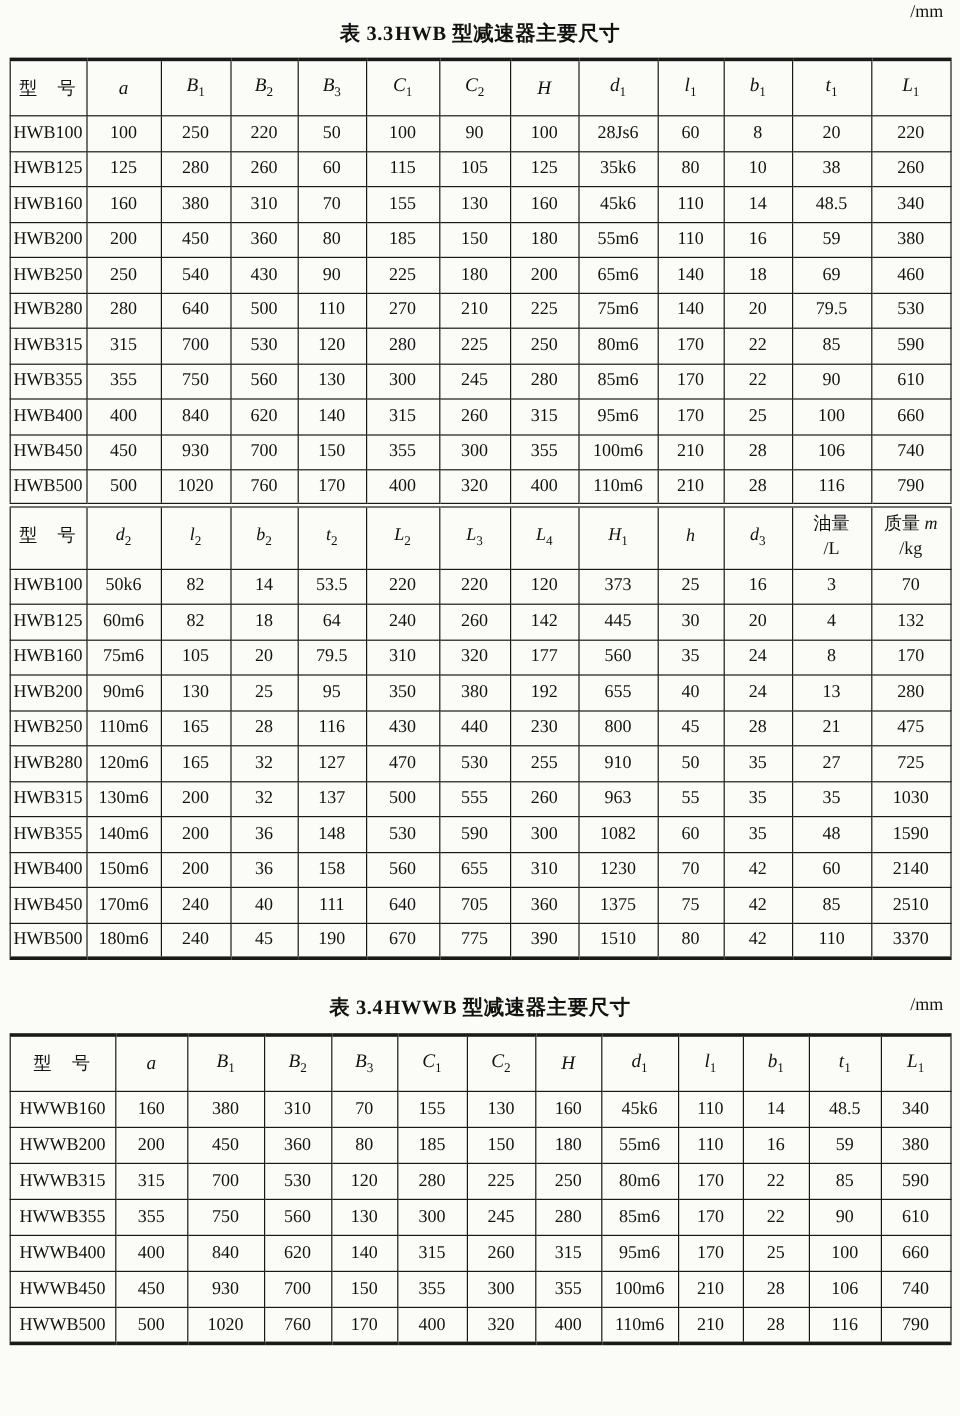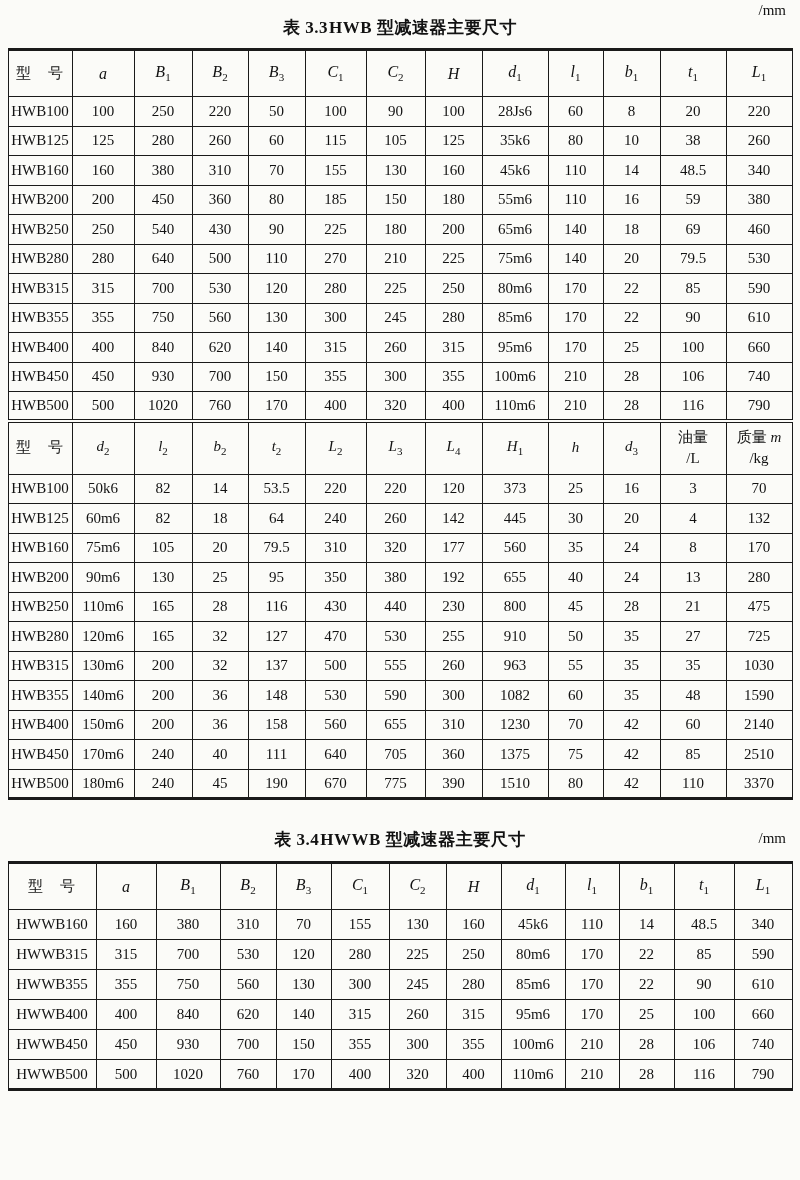--- a/index.html
+++ b/index.html
@@ -507,20 +507,35 @@
           <td>155</td>
           <td>130</td>
           <td>160</td>
           <td>45k6</td>
           <td>110</td>
           <td>14</td>
           <td>48.5</td>
           <td>340</td>
         </tr>
         <tr>
+          <td class="model">HWWB200</td>
+          <td>200</td>
+          <td>450</td>
+          <td>360</td>
+          <td>80</td>
+          <td>185</td>
+          <td>150</td>
+          <td>180</td>
+          <td>55m6</td>
+          <td>110</td>
+          <td>16</td>
+          <td>59</td>
+          <td>380</td>
+        </tr>
+        <tr>
           <td class="model">HWWB315</td>
           <td>315</td>
           <td>700</td>
           <td>530</td>
           <td>120</td>
           <td>280</td>
           <td>225</td>
           <td>250</td>
           <td>80m6</td>
           <td>170</td>

